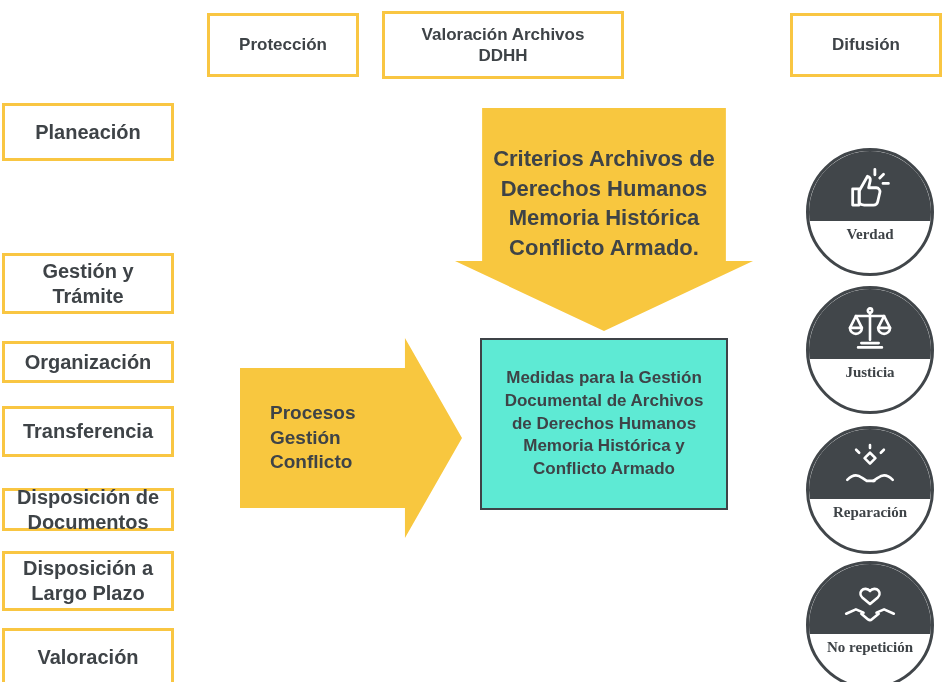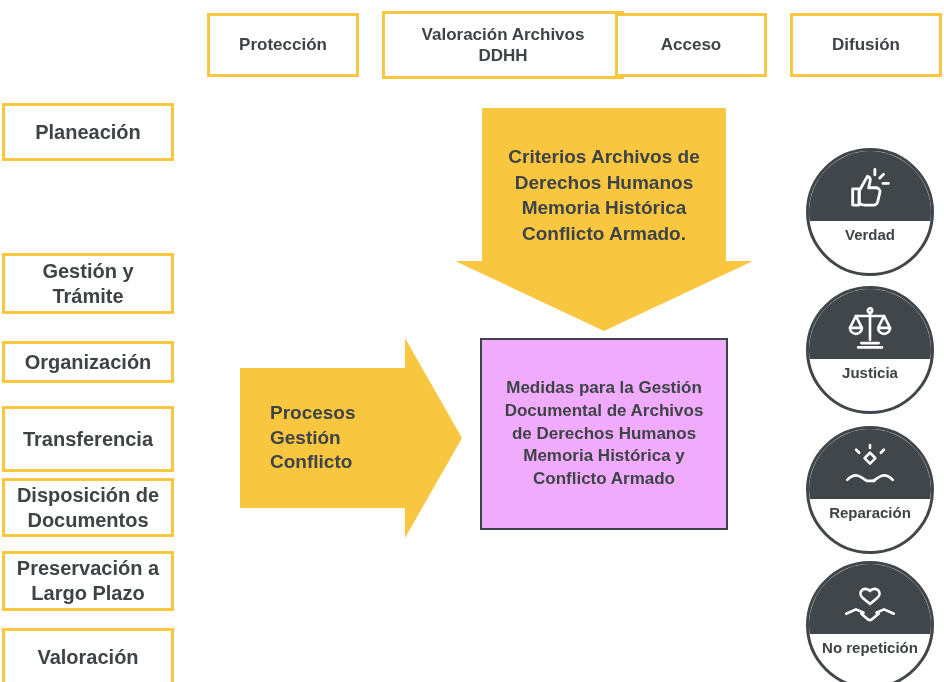--- a/index.html
+++ b/index.html
@@ -23,92 +23,89 @@
   .left-box{left:2px;width:172px;font-size:20px;}
 
   
   .arrow{position:absolute;background:#F8C73F;}
   .down-arrow{
     left:455px;top:100px;width:298px;height:223px;
     clip-path:polygon(9.1% 0%,90.9% 0%,90.9% 68.6%,100% 68.6%,50% 100%,0% 68.6%,9.1% 68.6%);
   }
   .down-arrow-text{
     position:absolute;left:34px;right:34px;top:36px;
-    text-align:center;font-weight:700;font-size:19px;line-height:1.35;color:#3E4347;
+    text-align:center;font-weight:700;font-size:22px;line-height:1.35;color:#3E4347;
   }
   .right-arrow{
     left:240px;top:330px;width:222px;height:200px;
     clip-path:polygon(0% 15%,74.3% 15%,74.3% 0%,100% 50%,74.3% 100%,74.3% 85%,0% 85%);
   }
   .right-arrow-text{
     position:absolute;left:30px;top:50%;transform:translateY(-50%);
     width:140px;text-align:left;font-weight:700;font-size:19px;line-height:1.3;color:#3E4347;
   }
 
   
   .measures-box{
-    position:absolute;left:480px;top:330px;width:248px;height:192px;
-    background:#f0abfc;border:2px solid #3E4347;box-sizing:border-box;
+    position:absolute;left:480px;top:330px;width:248px;height:172px;
+    background:#5eead4;border:2px solid #3E4347;box-sizing:border-box;
     display:flex;align-items:center;justify-content:center;
     padding:14px 18px;text-align:center;
     font-weight:700;font-size:17px;line-height:1.35;color:#3E4347;
   }
 
   
   .pillar{
     position:absolute;left:806px;width:128px;height:128px;
     border-radius:50%;border:3px solid #41464A;background:#fff;
     box-sizing:border-box;overflow:hidden;
   }
   .pillar-top{
     height:57%;background:#41464A;
     display:flex;align-items:center;justify-content:center;
   }
   .pillar-top svg{margin-top:10px;}
   .pillar-label{
     height:43%;display:flex;align-items:flex-start;justify-content:center;
     padding:5px 10px 0 10px;box-sizing:border-box;
-    font-weight:700;font-size:15px;line-height:1.15;color:#3E4347;text-align:center;
+    font-weight:700;font-size:15px;line-height:1.15;color:#3E4347;text-align:center;font-family:Liberation Serif, serif;
   }
 </style>
 </head>
 <body>
 
 <div class="canvas">
 
   <div class="ybox top-box" style="left:207px;top:5px;width:152px;height:64px">
     <span>Protección</span>
   </div>
   <div class="ybox top-box" style="left:382px;top:3px;width:242px;height:68px">
     <span>Valoración Archivos DDHH</span>
-  </div>
-  <div class="ybox top-box" style="left:615px;top:5px;width:152px;height:64px">
-    <span>Acceso</span>
   </div>
   <div class="ybox top-box" style="left:790px;top:5px;width:152px;height:64px">
     <span>Difusión</span>
   </div>
 
   <div class="ybox left-box" style="top:95px;height:58px">
     <span>Planeación</span>
   </div>
   <div class="ybox left-box" style="top:245px;height:61px">
     <span>Gestión y Trámite</span>
   </div>
   <div class="ybox left-box" style="top:333px;height:42px">
     <span>Organización</span>
   </div>
-  <div class="ybox left-box" style="top:398px;height:66px">
+  <div class="ybox left-box" style="top:398px;height:51px">
     <span>Transferencia</span>
   </div>
-  <div class="ybox left-box" style="top:470px;height:59px">
+  <div class="ybox left-box" style="top:480px;height:43px">
     <span>Disposición de Documentos</span>
   </div>
   <div class="ybox left-box" style="top:543px;height:60px">
-    <span>Preservación a Largo Plazo</span>
+    <span>Disposición a Largo Plazo</span>
   </div>
   <div class="ybox left-box" style="top:620px;height:58px">
     <span>Valoración</span>
   </div>
 
   <div class="arrow down-arrow">
     <div class="down-arrow-text">Criterios Archivos de Derechos Humanos Memoria Histórica Conflicto Armado.</div>
   </div>
 
   <div class="arrow right-arrow">

